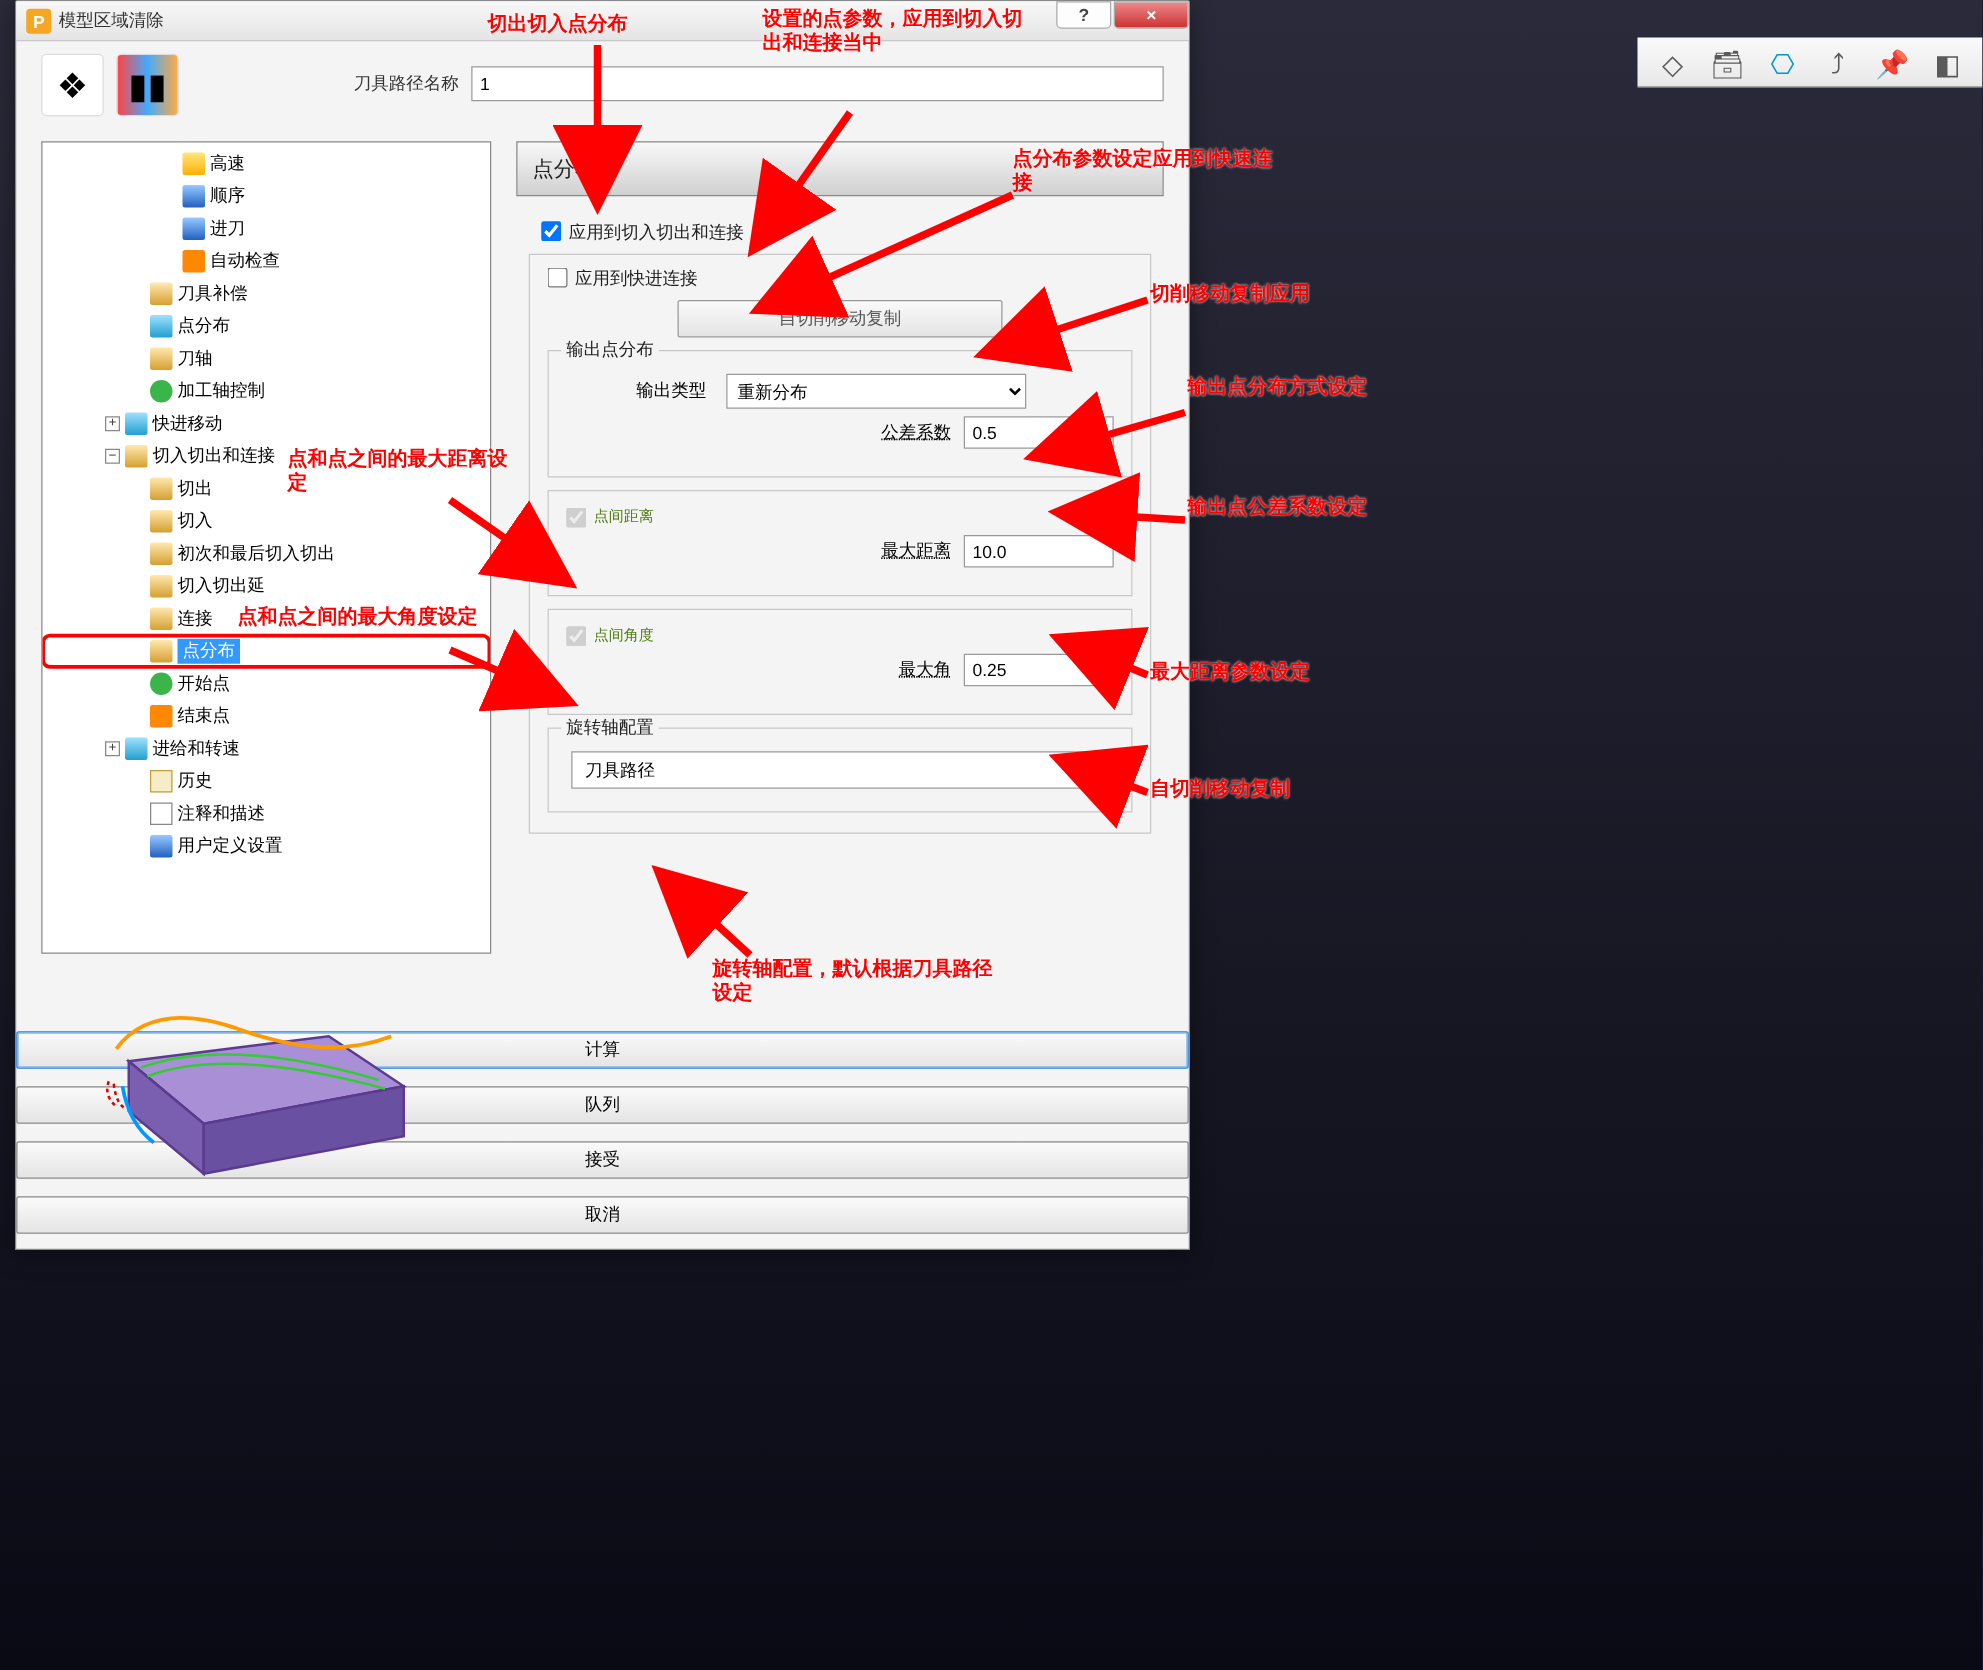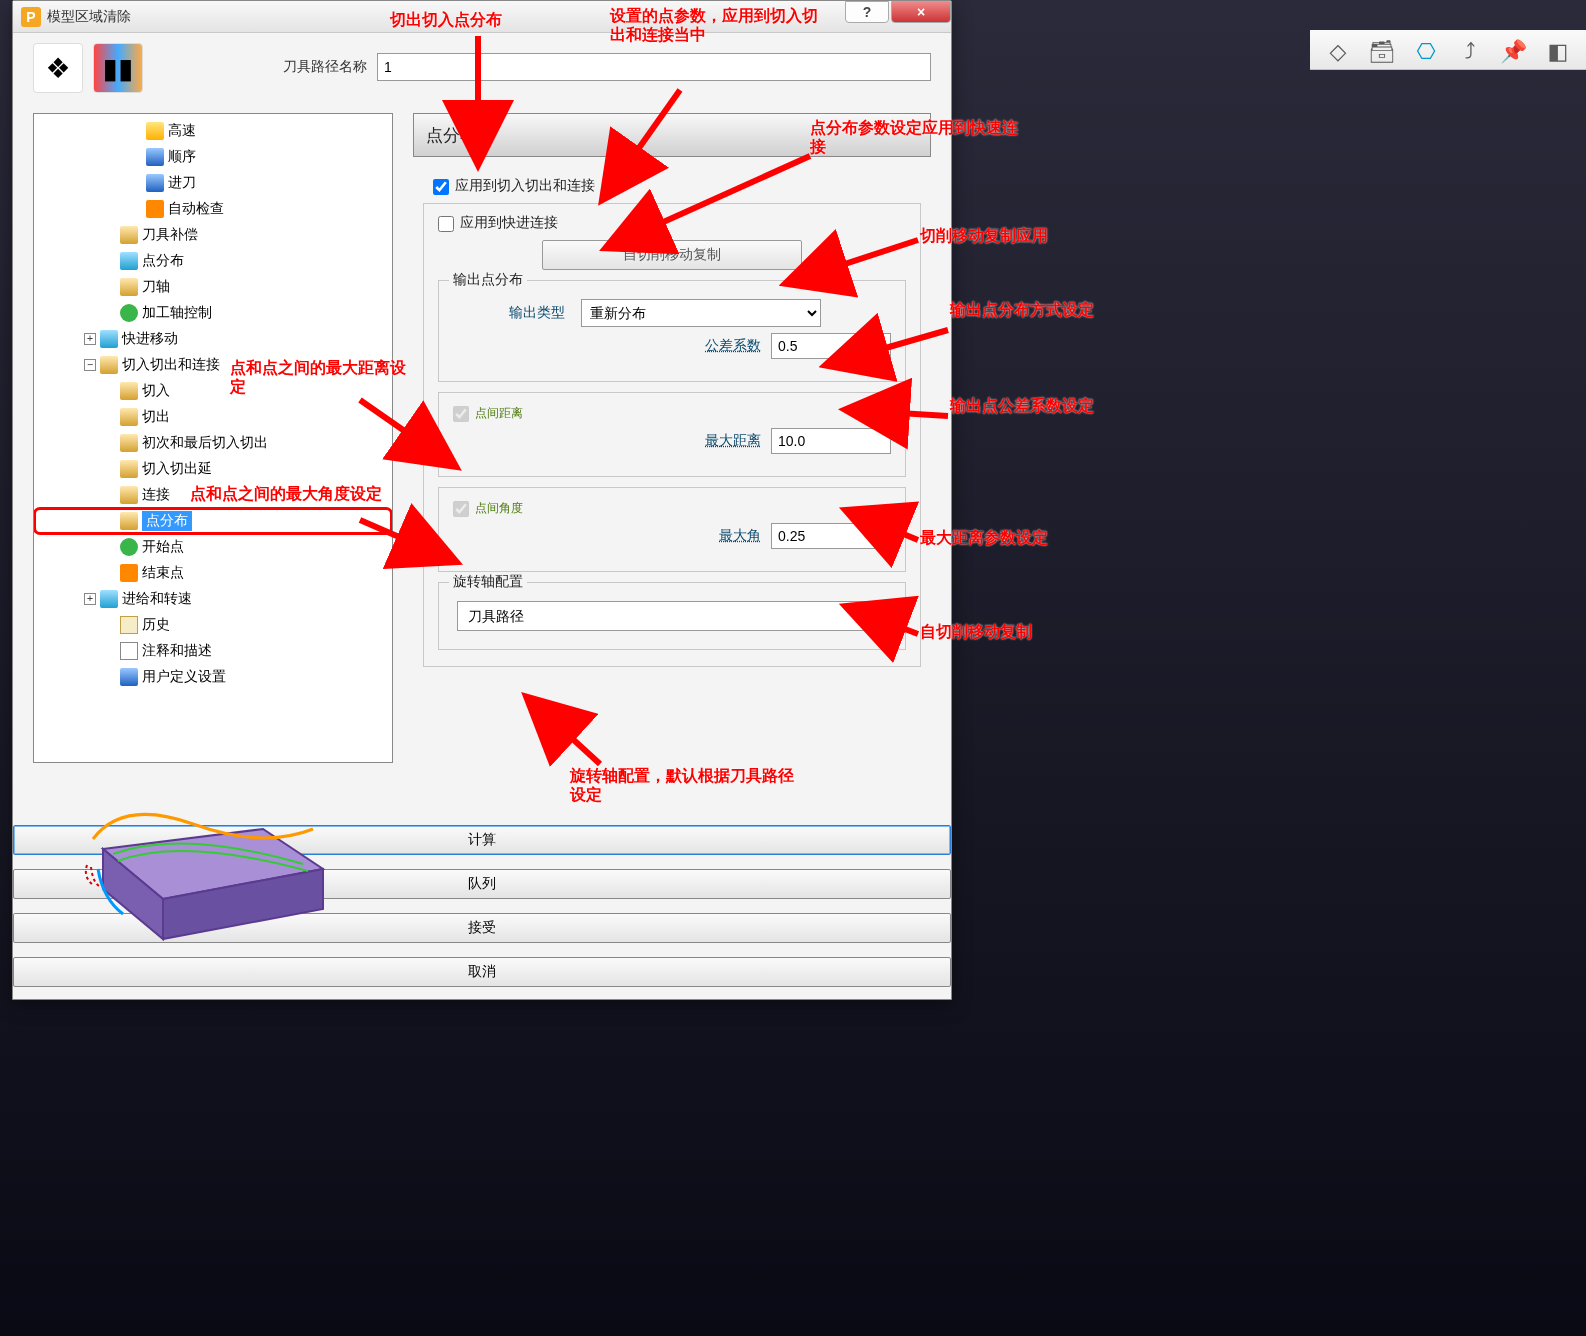--- a/index.html
+++ b/index.html
@@ -38,29 +38,29 @@
 .ic-blue { background: linear-gradient(180deg,#99c9ff,#2060c0); border-radius: 2px; }
 .ic-gold { background: linear-gradient(180deg,#ffe9b0,#d4a030); border-radius: 2px; }
 .ic-green { background: #3ab54a; border-radius: 50%; }
 .ic-cyan { background: linear-gradient(180deg,#a0e0ff,#20a0d0); border-radius: 2px; }
 .ic-orange { background: #f80; border-radius: 2px; }
 .ic-scroll { background: #f7ecc8; border: 1px solid #c0a040; }
 .ic-doc { background: #fff; border: 1px solid #888; }
 .right-pane { position: absolute; left: 400px; top: 80px; right: 20px; bottom: 60px; }
 .section-header { height: 44px; background: linear-gradient(180deg,#f8f8f8,#d0d0d0); border: 1px solid #888; display: flex; align-items: center; padding: 0 12px; font-size: 17px; color: #222; }
 .form-area { padding: 12px 10px; }
-.chk-row { display: flex; align-items: flex-end; margin: 8px 0 8px 10px; gap: 6px; }
+.chk-row { display: flex; align-items: flex-start; margin: 8px 0 8px 10px; gap: 6px; }
 .chk-row input[type=checkbox] { width: 16px; height: 16px; }
 .chk-row label { font-size: 14px; color: #222; }
 .group-box { border: 1px solid #c8c8c8; padding: 12px 14px 16px 14px; margin: 6px 0 10px 0; position: relative; background: #f4f4f4; }
 .group-box.tight { padding: 10px 14px; }
 .group-title { position: absolute; top: -10px; left: 10px; background: #f4f4f4; padding: 0 4px; font-size: 14px; color: #222; }
 .wide-btn { width: 260px; height: 30px; margin: 4px auto 10px auto; display: block; background: linear-gradient(180deg,#fafafa,#e4e4e4); border: 1px solid #999; border-radius: 2px; font-size: 14px; color: #555; cursor: pointer; }
 .field-row { display: flex; align-items: center; justify-content: flex-end; margin: 6px 0; gap: 10px; }
-.field-row label { font-size: 14px; color: #0c4a6e; }
+.field-row label { font-size: 14px; color: #000000; }
 .field-row .underline { text-decoration: underline dotted; }
 .field-row input[type=text] { width: 120px; height: 26px; border: 1px solid #999; padding: 2px 6px; font-size: 14px; }
 .field-row select { width: 240px; height: 28px; border: 1px solid #999; font-size: 14px; padding: 2px 4px; background: #fff; }
 .sub-chk { display: flex; align-items: center; gap: 6px; margin-bottom: 6px; }
 .sub-chk input { width: 16px; height: 16px; }
 .sub-chk label { font-size: 12px; color: #4d7c0f; }
 .rotary-sel { width: 100%; height: 30px; border: 1px solid #999; font-size: 14px; padding: 2px 6px; background: #fff; }
 .overshoot-row { position: absolute; right: 20px; bottom: 65px; display: flex; align-items: center; gap: 6px; font-size: 14px; }
 .overshoot-row input { width: 16px; height: 16px; }
 .bottom-btns { position: absolute; left: 0; right: 0; bottom: 12px; display: flex; justify-content: center; gap: 14px; flex-direction: column; }
@@ -153,26 +153,26 @@
           <span class="tlabel">快进移动</span>
         </div>
         <div class="tree-item l1">
           <span class="exp">−</span>
           <span class="ticon ic-gold"></span>
           <span class="tlabel">切入切出和连接</span>
         </div>
         <div class="tree-item l2">
           <span class="exp hidden">+</span>
           <span class="ticon ic-gold"></span>
+          <span class="tlabel">切出</span>
+        </div>
+        <div class="tree-item l2">
+          <span class="exp hidden">+</span>
+          <span class="ticon ic-gold"></span>
           <span class="tlabel">切入</span>
-        </div>
-        <div class="tree-item l2">
-          <span class="exp hidden">+</span>
-          <span class="ticon ic-gold"></span>
-          <span class="tlabel">切出</span>
         </div>
         <div class="tree-item l2">
           <span class="exp hidden">+</span>
           <span class="ticon ic-gold"></span>
           <span class="tlabel">初次和最后切入切出</span>
         </div>
         <div class="tree-item l2">
           <span class="exp hidden">+</span>
           <span class="ticon ic-gold"></span>
           <span class="tlabel">切入切出延</span>

